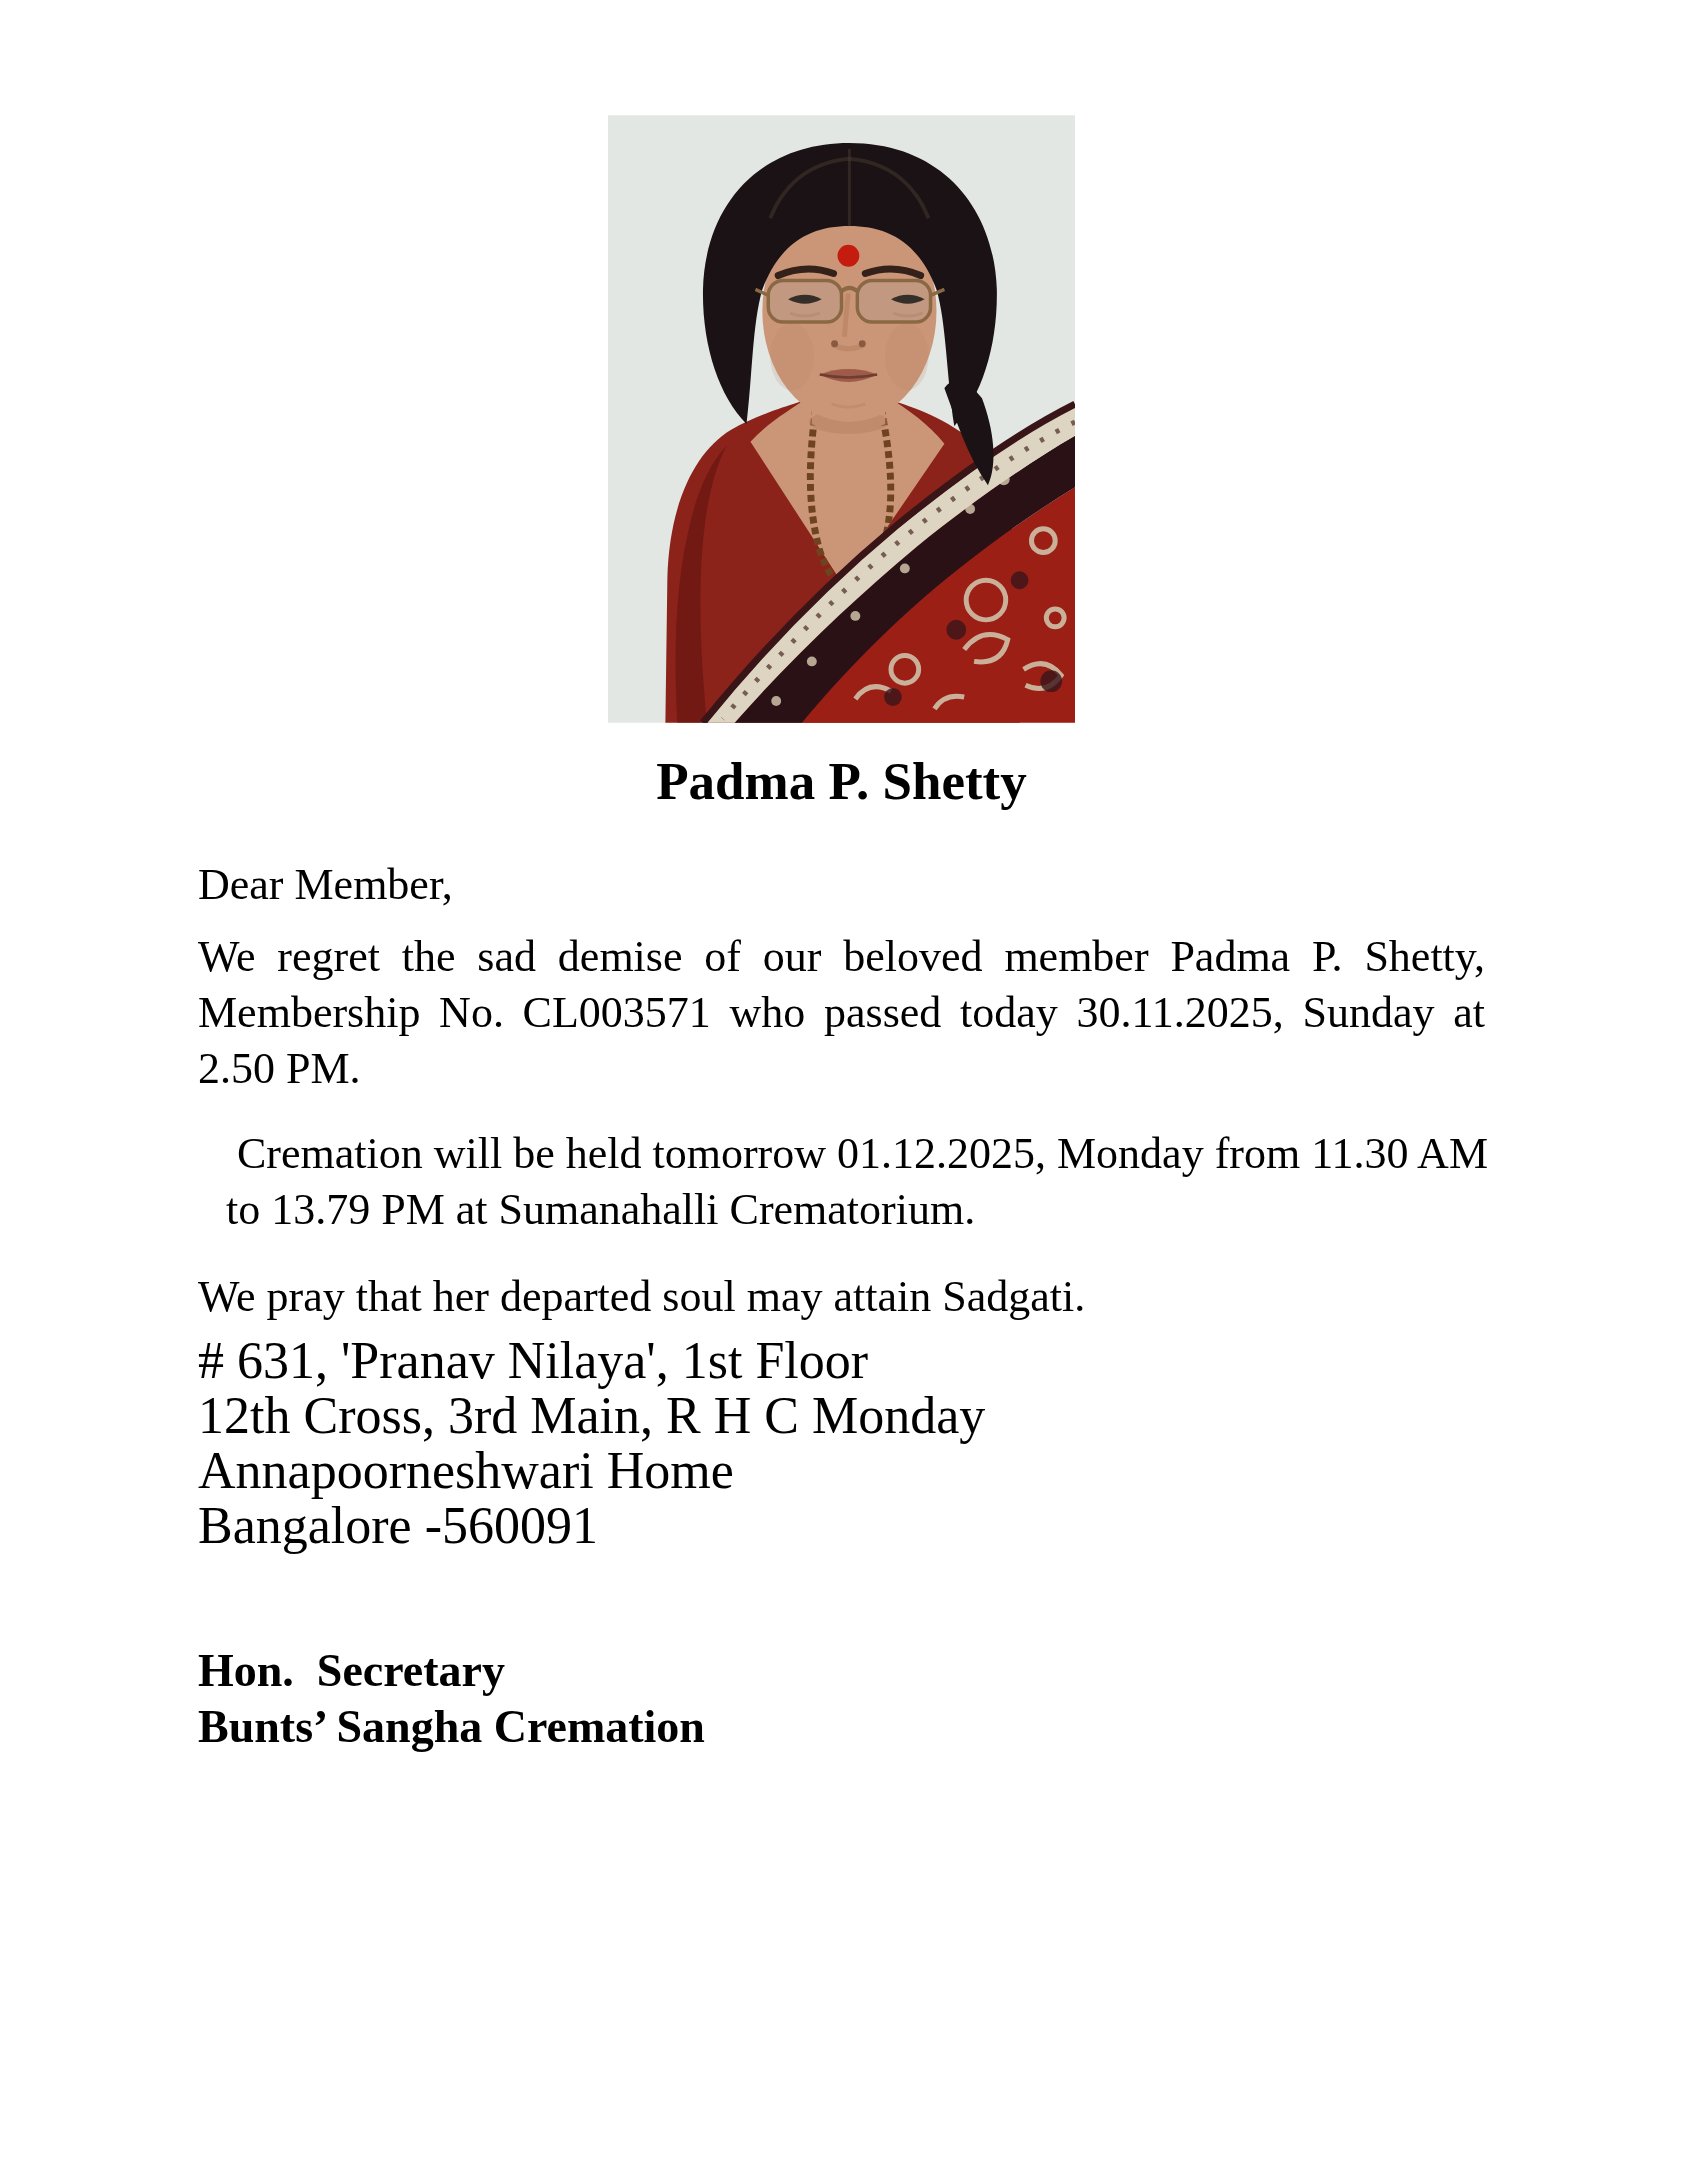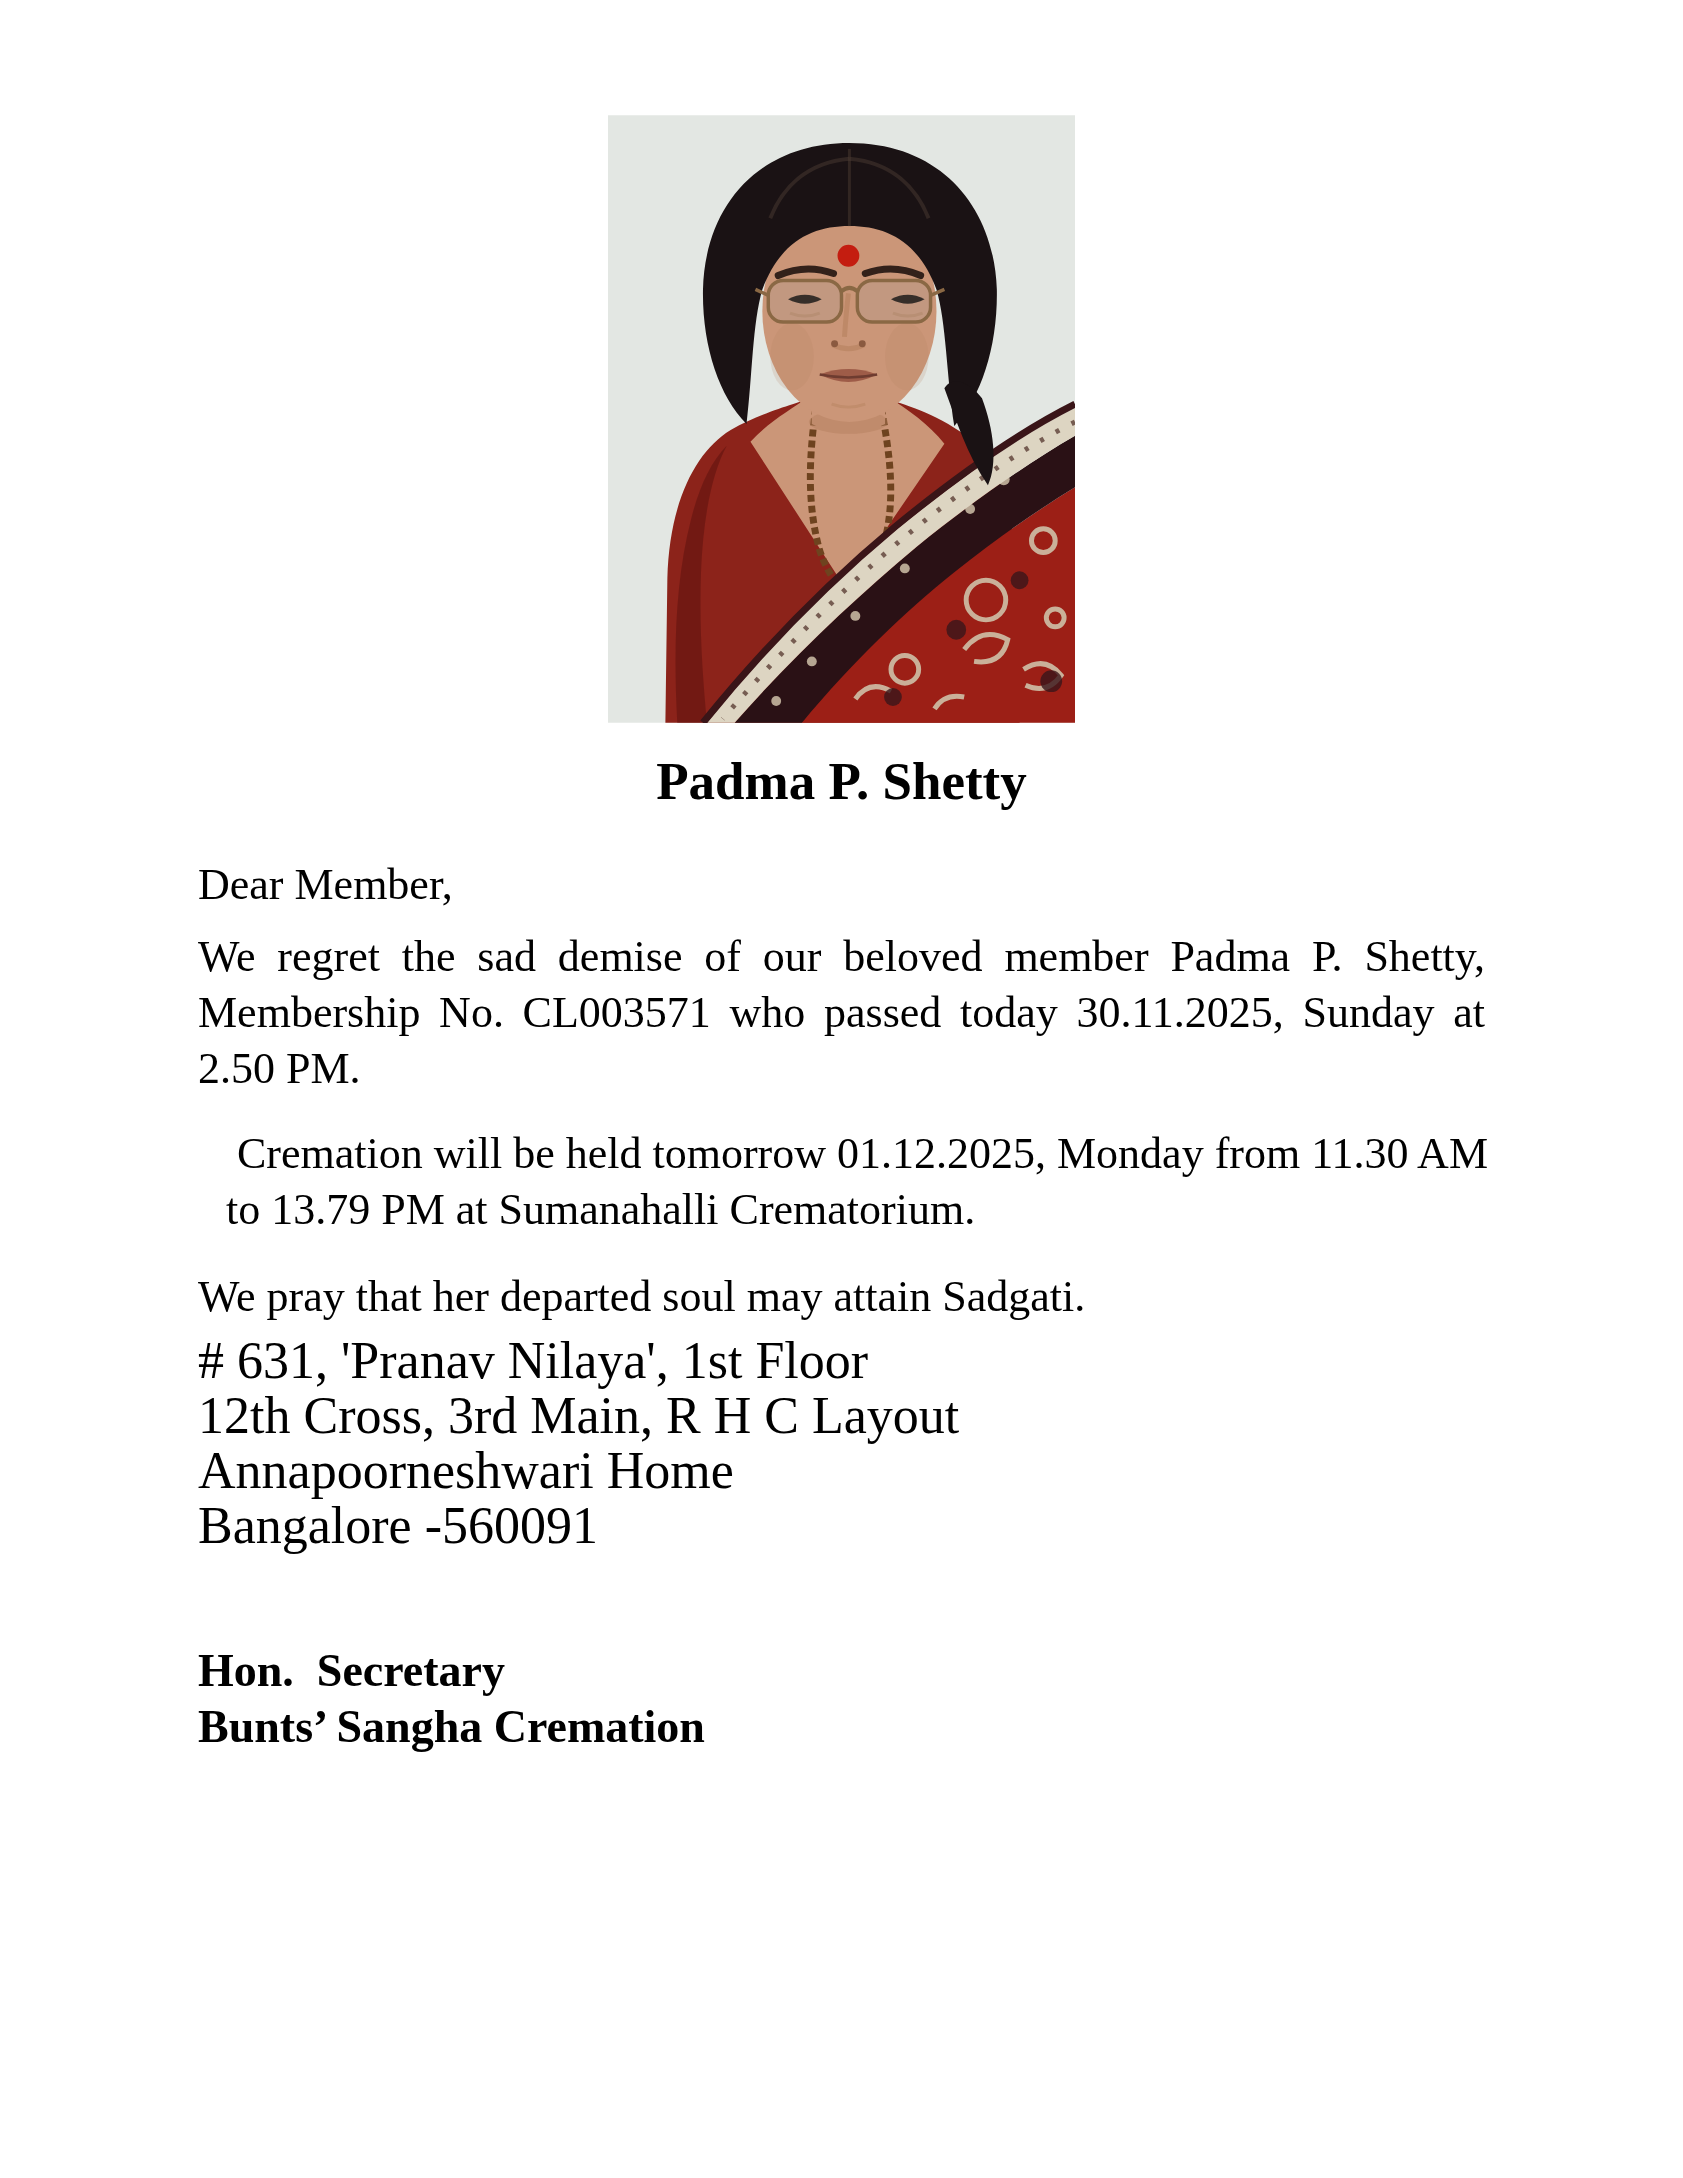--- a/index.html
+++ b/index.html
@@ -152,21 +152,21 @@
       <div class="line">to 13.79 PM at Sumanahalli Crematorium.</div>
     </div>
 
     <div class="para p3">
       <div class="line">We pray that her departed soul may attain Sadgati.</div>
     </div>
 
 
     <div class="address">
       <div class="line"># 631, 'Pranav Nilaya', 1st Floor</div>
-      <div class="line">12th Cross, 3rd Main, R H C Layout</div>
+      <div class="line">12th Cross, 3rd Main, R H C Monday</div>
       <div class="line">Annapoorneshwari Home</div>
       <div class="line">Bangalore -560091</div>
     </div>
 
     <div class="signature">
       <div class="line">Hon.  Secretary</div>
       <div class="line">Bunts’ Sangha Cremation</div>
     </div>
   </div>
 </div>

